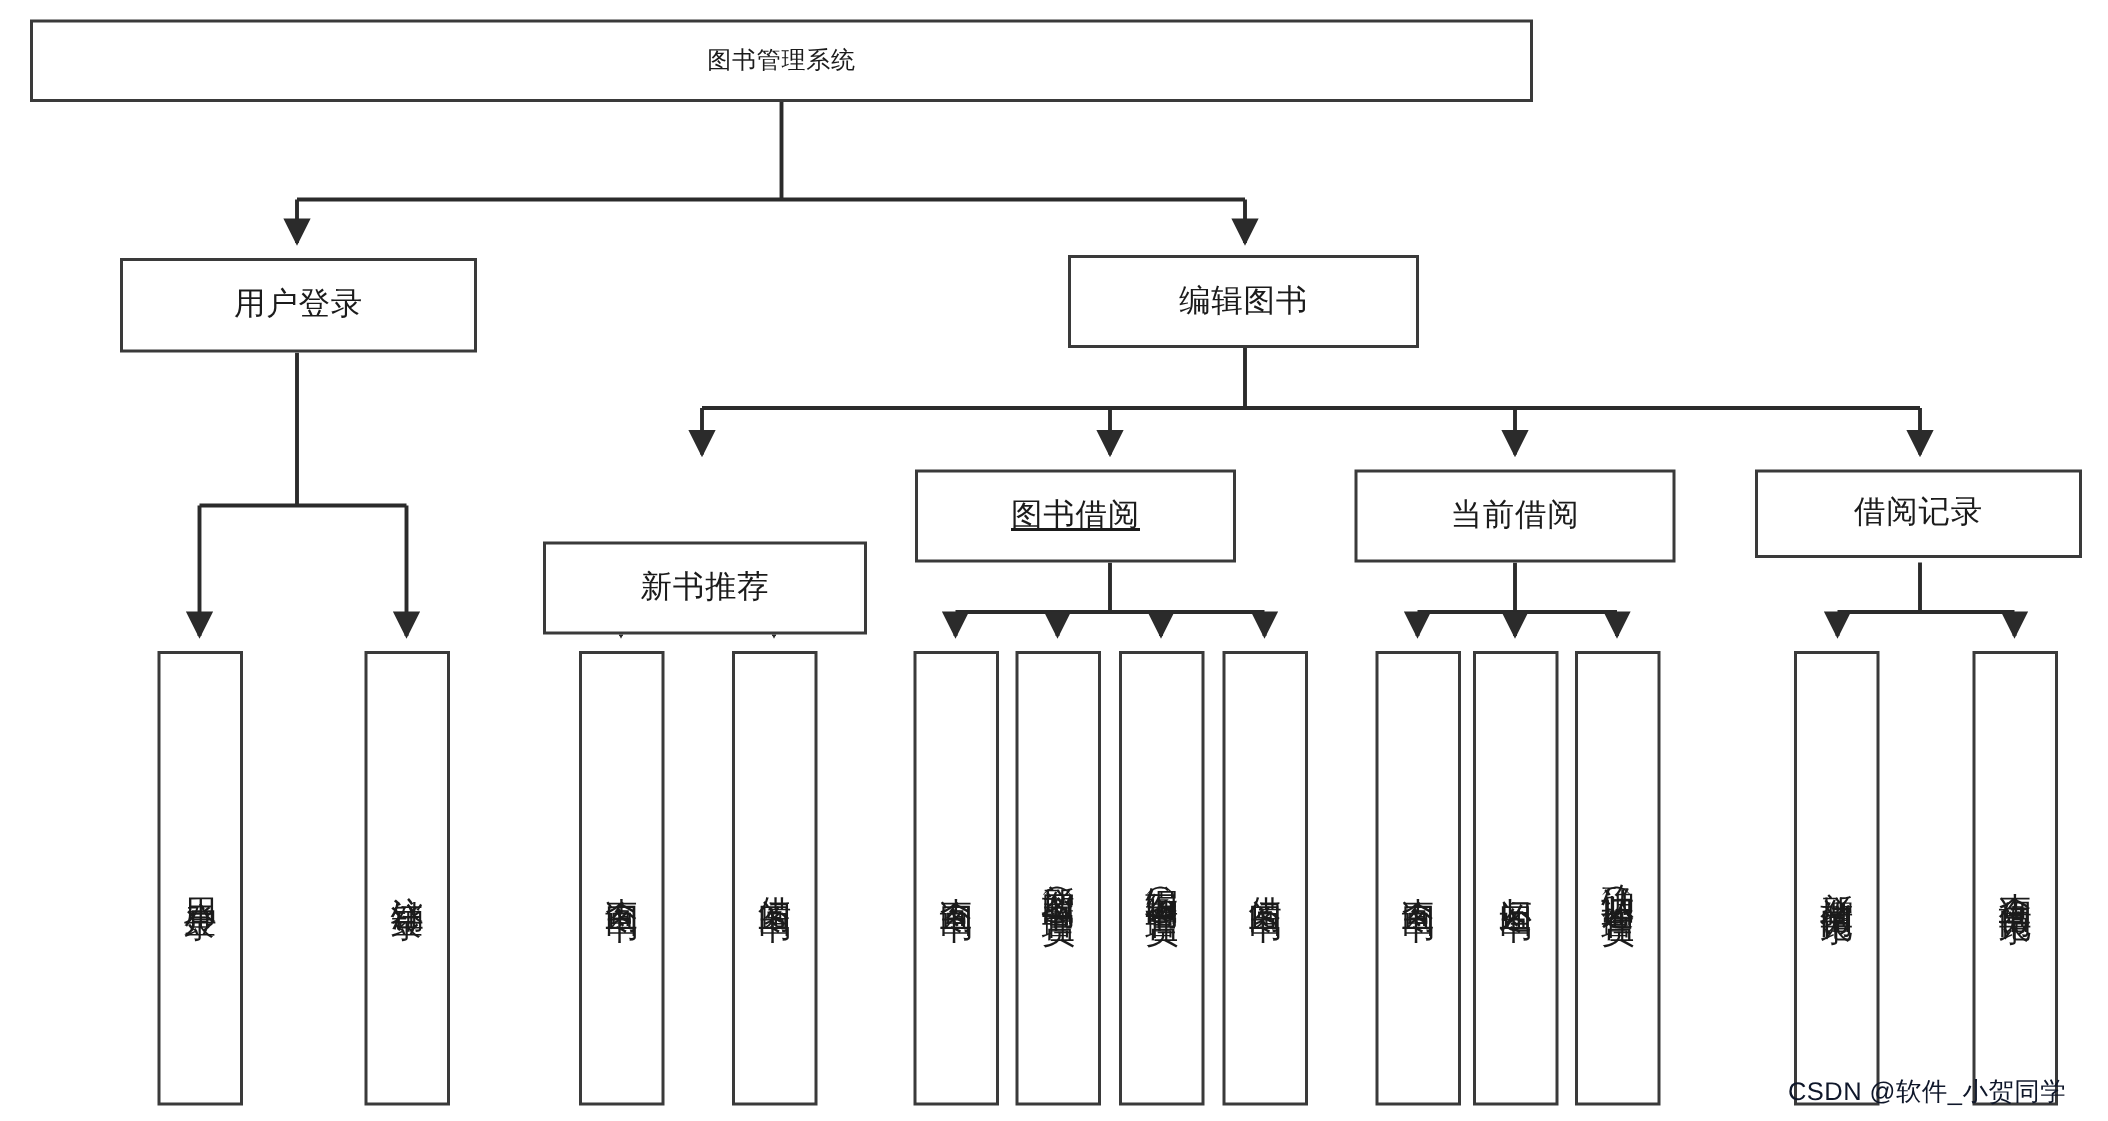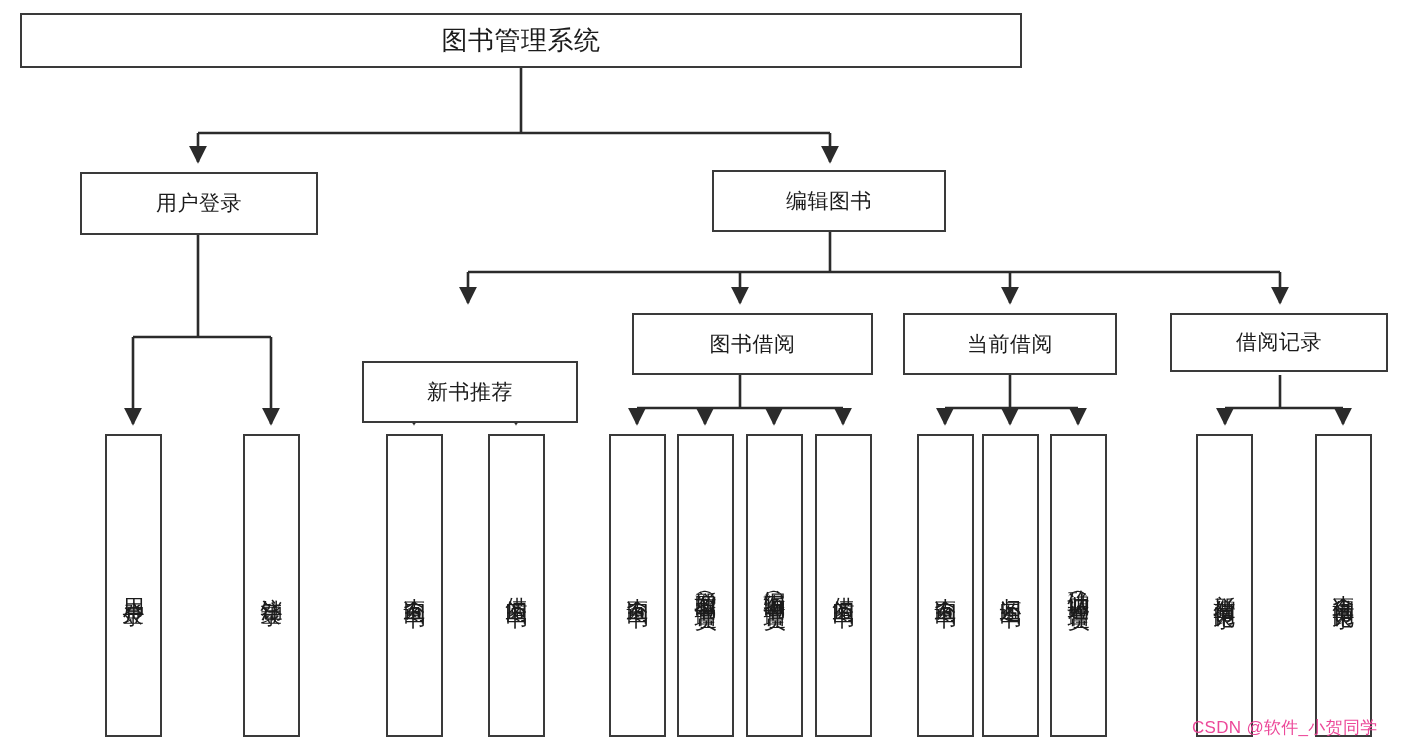--- a/index.html
+++ b/index.html
@@ -40,39 +40,39 @@
     line-height: 1.08;
     text-align: center;
     white-space: pre;
   }
   
   .node.horiz .lbl {
     font-size: 21px;
     letter-spacing: 0.5px;
   }
   .node.root .lbl {
-    font-size: 26px;
+    font-size: 16px;
   }
   
   .node.vert {
     align-items: center;
     justify-content: center;
   }
   .node.vert .lbl {
     writing-mode: vertical-rl;
     text-orientation: upright;
     font-size: 22px;
     line-height: 1.0;
     letter-spacing: 3px;
     max-height: 290px;
   }
   .watermark {
     position: absolute;
     font-size: 17px;
-    color: #ec4899;
+    color: #0f172a;
     white-space: nowrap;
     z-index: 5;
     letter-spacing: 0.3px;
   }
 </style>
 </head>
 <body>
 
 <div id="canvas">
 
@@ -135,21 +135,21 @@
   </div>
 
   <div class="node horiz" style="left:712px; top:170px; width:234px; height:62px;">
     <span class="lbl">编辑图书</span>
   </div>
 
   <div class="node horiz" style="left:362px; top:313px; width:216px; height:62px;margin-top:48px;">
     <span class="lbl">新书推荐</span>
   </div>
 
-  <div class="node horiz" style="left:632px; top:313px; width:241px; height:62px;">
+  <div class="node horiz" style="left:610px; top:313px; width:214px; height:62px;text-decoration:underline;">
     <span class="lbl">图书借阅</span>
   </div>
 
   <div class="node horiz" style="left:903px; top:313px; width:214px; height:62px;">
     <span class="lbl">当前借阅</span>
   </div>
 
   <div class="node horiz" style="left:1170px; top:313px; width:218px; height:59px;">
     <span class="lbl">借阅记录</span>
   </div>

